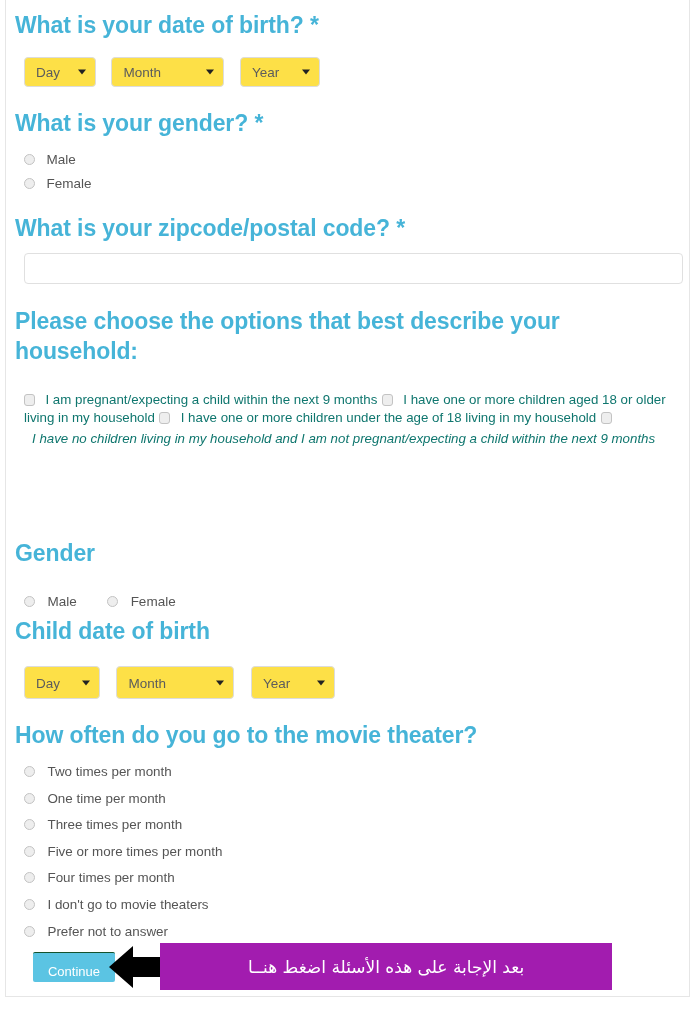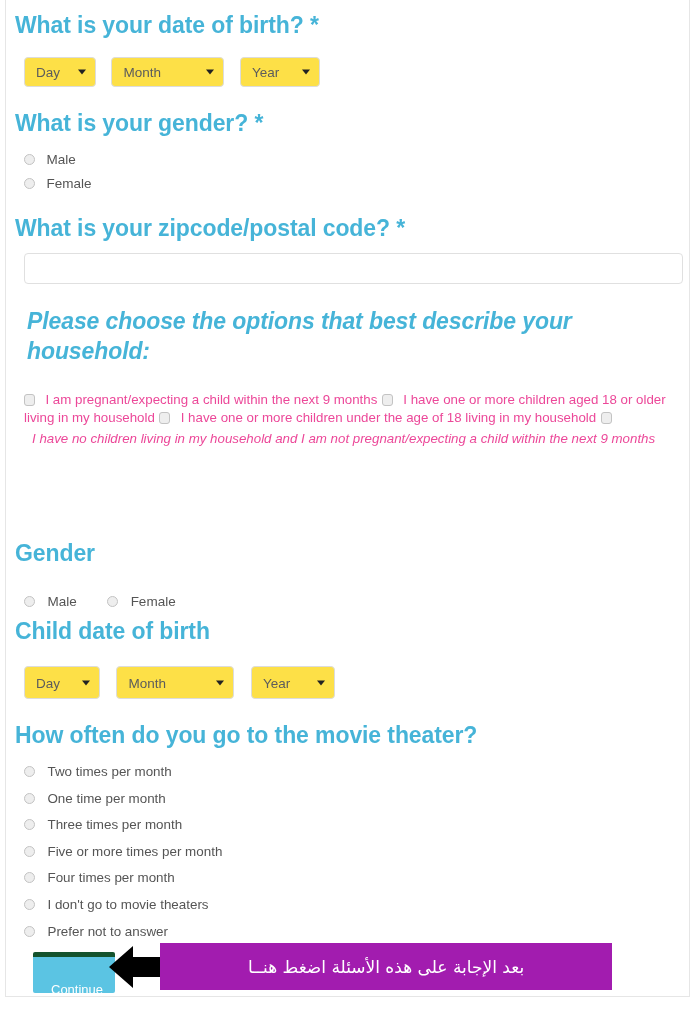--- a/index.html
+++ b/index.html
@@ -48,21 +48,21 @@
     font-size: 23px;
     font-weight: bold;
     line-height: 1.32;
     margin: 0;
     letter-spacing: -0.1px;
   }
 
   .q-dob      { position: absolute; left: 0; top: 10px;  width: 640px; }
   .q-gender   { position: absolute; left: 0; top: 108px; width: 640px; }
   .q-zip      { position: absolute; left: 0; top: 213px; width: 640px; }
-  .q-household{ position: absolute; left: 12px; top: 306px; width: 625px; font-style: italic; }
+  .q-household{ position: absolute; left: 0; top: 306px; width: 625px; }
   .q-gender2  { position: absolute; left: 0; top: 538px; width: 640px; font-size: 24px; }
   .q-childdob { position: absolute; left: 0; top: 616px; width: 640px; font-size: 24px; }
   .q-movie    { position: absolute; left: 0; top: 720px; width: 640px; }
 
   
   .select-row-1 { position: absolute; left: 9px; top: 57px; }
   .select-row-2 { position: absolute; left: 9px; top: 666px; }
   .select-row-1 .sel, .select-row-2 .sel {
     display: inline-block;
     vertical-align: top;
@@ -145,21 +145,21 @@
     color: #555;
     padding: 0 10px;
     outline: none;
   }
 
   
   .household-list { position: absolute; left: 9px; top: 390px; width: 650px; }
   .household-list .opt { margin-bottom: 15px; }
   .household-list .opt .opt-label {
     font-size: 13.3px;
-    color: #ec4899;
+    color: #0f766e;
     margin-left: 6px;
   }
   .household-list .opt-wrap .opt-label {
     display: block;
     margin-left: 8px;
     margin-top: 4px;
     line-height: 1.42;
     width: 630px;
     font-style: italic;
   }
@@ -176,29 +176,29 @@
 
   
   .continue-btn {
     position: absolute;
     left: 18px;
     top: 952px;
     width: 82px;
     height: 30px;
     background: #5bc4e3;
     border: none;
-    border-top: 5px solid #14532d;
+    border-top: 1px solid #14532d;
     border-radius: 2px;
     color: #ffffff;
     font-family: "Liberation Sans", sans-serif;
     font-size: 13px;
     line-height: 29px;
     text-align: center;
     cursor: pointer;
-    padding: 18px;
+    padding: 4px;
     box-sizing: border-box;
   }
 
   .arrow-annotation {
     position: absolute;
     left: 107px;
     top: 944px;
     width: 62px;
     height: 46px;
   }

